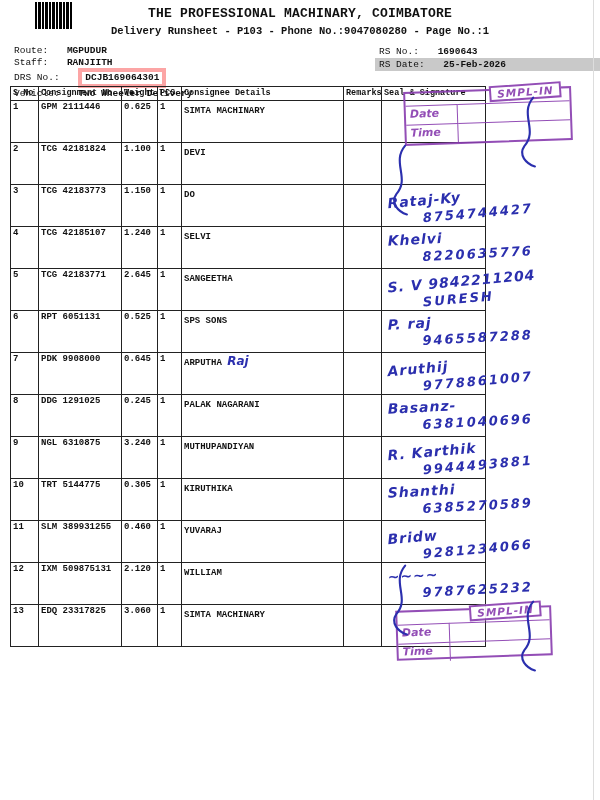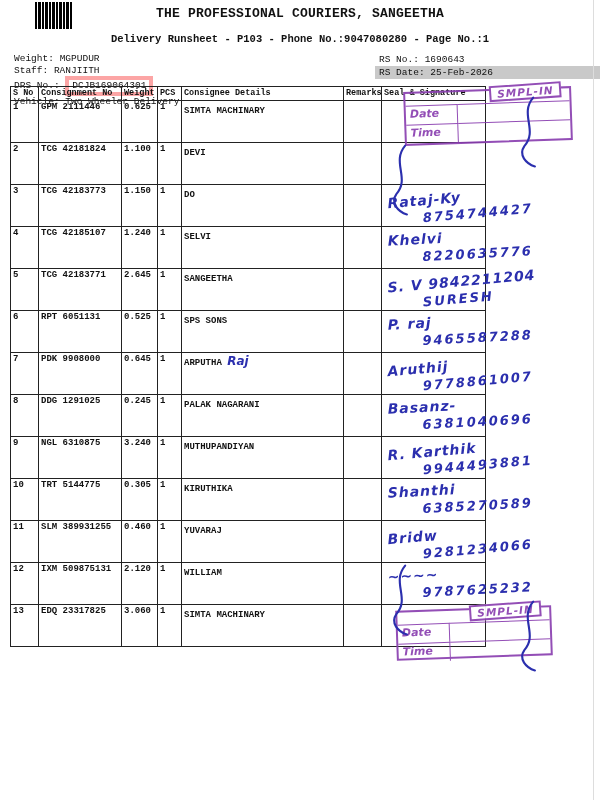--- a/index.html
+++ b/index.html
@@ -6,26 +6,26 @@
   * { box-sizing:border-box; margin:0; padding:0; }
   html,body { background:#fff; }
   body { width:600px; height:800px; font-family:"Liberation Mono","DejaVu Sans Mono",monospace; color:#111; }
   .page { position:relative; width:600px; height:800px; background:#fff; overflow:hidden; }
   .page-edge { position:absolute; top:0; right:6px; width:1px; height:100%; background:#ddd; }
 
   .barcode { position:absolute; left:35px; top:2px; width:38px; height:27px;
     background:repeating-linear-gradient(90deg,#000 0 2px,#fff 2px 3px,#000 3px 6px,#fff 6px 7px); }
 
   .title { margin-top:6px; text-align:center; font-weight:bold; font-size:13px; letter-spacing:.2px; }
-  .subtitle { margin-top:12px; text-align:center; font-weight:bold; font-size:10.5px; }
+  .subtitle { margin-top:4px; text-align:center; font-weight:bold; font-size:10.5px; }
 
   .meta { position:relative; margin:8px 12px 0 14px; height:46px; font-size:9.5px; }
   .meta-line { line-height:11.5px; white-space:nowrap; }
   .lbl { font-weight:normal; }
-  .val { font-weight:normal; }
+  .val { font-weight:bold;margin-left:13px; }
   .boxed { border:4px solid #fca5a5; padding:0 3px; display:inline-block; }
   .meta-right { position:absolute; left:361px; top:0; }
   .meta-right .meta-line { line-height:13px; padding:0 4px; }
   .rs-date-line { background:#c9c9c9; width:232px; }
 
   table.runsheet { position:absolute; left:10px; top:86px; width:476px; border-collapse:collapse; table-layout:fixed; }
   .runsheet th, .runsheet td { border:1px solid #222; font-size:9px; vertical-align:top; padding:1px 2px; overflow:visible; }
   .runsheet th { font-weight:600; height:14px; text-align:left; font-size:8.5px; white-space:nowrap; }
   .runsheet td { height:42px; font-weight:bold; white-space:nowrap; }
   .c-seal { position:relative; }
@@ -49,26 +49,26 @@
   .stamp-cell { border-top:1.5px solid var(--stamp); font-size:11px; font-style:italic; padding:1px 4px; height:19px; }
   .stamp-cell.lab { border-right:1.5px solid var(--stamp); font-weight:bold; }
 
   .hand { color:var(--ink); font-family:"DejaVu Sans",sans-serif; font-style:italic; font-size:12px; font-weight:bold; }
 </style>
 </head>
 <body>
 
 <div class="page">
   <div class="barcode"></div>
-  <div class="title">THE PROFESSIONAL COURIERS, SANGEETHA</div>
+  <div class="title">THE PROFESSIONAL MACHINARY, COIMBATORE</div>
   <div class="subtitle">Delivery Runsheet - P103 - Phone No.:9047080280 - Page No.:1</div>
 
   <div class="meta">
     <div class="meta-left">
-      <div class="meta-line"><span class="lbl">Weight:</span> <span class="val">MGPUDUR</span></div>
+      <div class="meta-line"><span class="lbl">Route:</span> <span class="val">MGPUDUR</span></div>
       <div class="meta-line"><span class="lbl">Staff:</span> <span class="val">RANJIITH</span></div>
       <div class="meta-line"><span class="lbl">DRS No.:</span> <span class="val boxed">DCJB169064301</span></div>
       <div class="meta-line"><span class="lbl">Vehicle:</span> <span class="val">Two Wheeler Delivery</span></div>
     </div>
     <div class="meta-right">
       <div class="meta-line"><span class="lbl">RS No.:</span> <span class="val">1690643</span></div>
       <div class="meta-line rs-date-line"><span class="lbl">RS Date:</span> <span class="val">25-Feb-2026</span></div>
     </div>
   </div>
 

